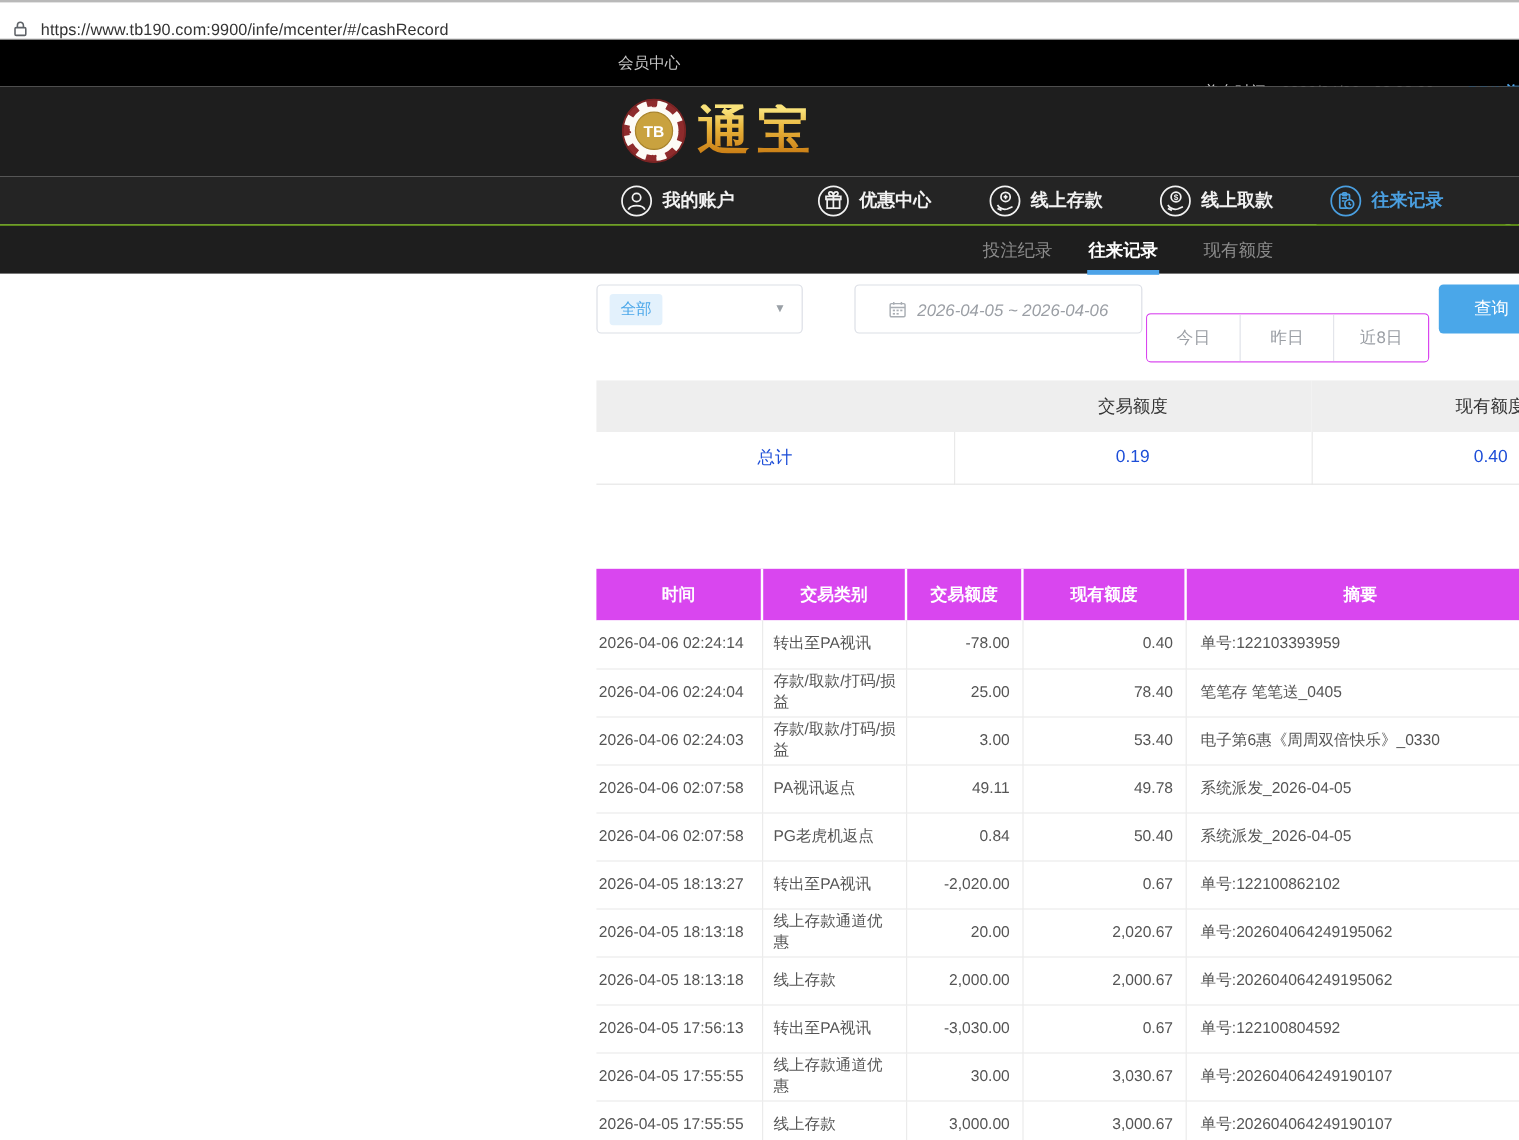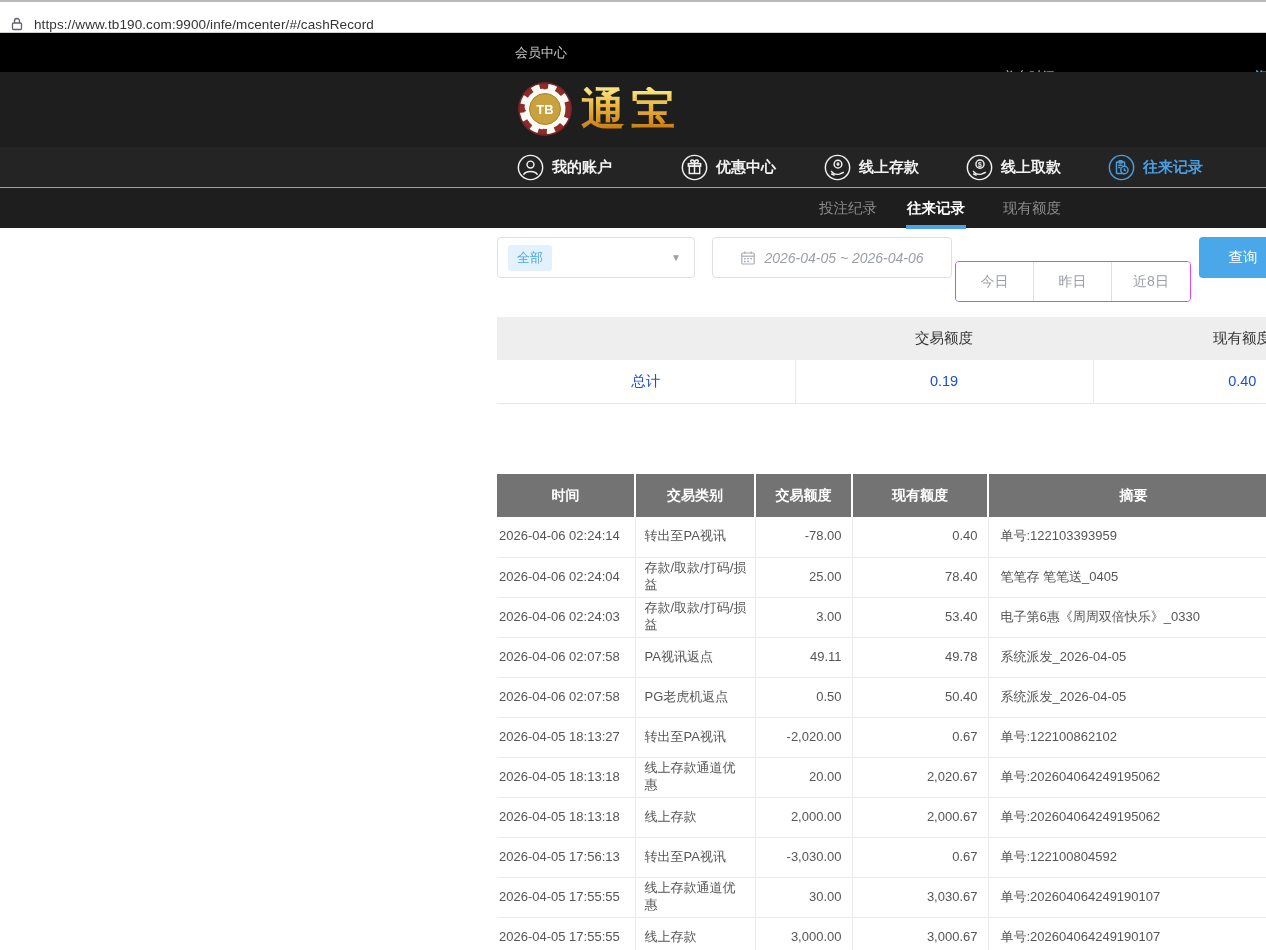--- a/index.html
+++ b/index.html
@@ -38,21 +38,21 @@
 
   
   .subnav { position:absolute; left:0; top:187px; width:1266px; height:41px; background:#1e1e1e;
     border-top:1px solid #84cc16; }
   .subnav-item { position:absolute; top:0; height:41px; display:flex; align-items:center; justify-content:center;
     font-size:14.5px; color:#8c8c8c; cursor:pointer; }
   .subnav-item.active { color:#fff; font-weight:bold; }
   .subnav-item.active .underline { position:absolute; bottom:0; left:0; width:100%; height:4px; background:#4da3e8; }
 
   
-  .select-box { position:absolute; left:497px; top:237px; width:198px; height:41px; background:#fff;
+  .select-box { position:absolute; left:497px; top:237px; width:172px; height:41px; background:#fff;
     border:1px solid #dcdfe6; border-radius:4px; display:flex; align-items:center; cursor:pointer; }
   .tag-pill { margin-left:10px; background:#e3f1fc; color:#4aa7e9; font-size:13px; padding:4px 9px; border-radius:3px; }
   .caret { position:absolute; right:13px; color:#9aa0a6; font-size:10px; }
   .date-box { position:absolute; left:712px; top:237px; width:240px; height:41px; background:#fff;
     border:1px solid #dcdfe6; border-radius:4px; display:flex; align-items:center; justify-content:center; gap:8px; cursor:pointer; }
   .date-text { font-size:14px; color:#9b9fa5;font-style:italic; }
   .btn-group { position:absolute; left:955px; top:237px; height:41px; display:flex;
     border:1px solid #d946ef; border-radius:4px; overflow:hidden; background:#fff;margin-top:24px; }
   .range-btn { width:78px; height:39px; display:flex; align-items:center; justify-content:center;
     font-size:14px; color:#9b9fa5; background:#fff; border:none; border-right:1px solid #dcdfe6; cursor:pointer; }
@@ -62,21 +62,21 @@
 
   
   .summary { position:absolute; left:497px; top:317px; border-collapse:collapse; table-layout:fixed; width:894px; }
   .summary th { background:#eeeeee; height:43px; font-size:14.5px; font-weight:normal; color:#333; text-align:center; }
   .summary td { height:43px; font-size:14.5px; color:#1d4ed8; text-align:center; background:#fff;
     border-bottom:1px solid #e6e6e6; border-right:1px solid #e9e9e9; }
   .summary td:last-child { border-right:none; }
 
   
   .rec-table { position:absolute; left:497px; top:474px; border-collapse:collapse; table-layout:fixed; width:781px; }
-  .rec-table th { background:#737373; height:43px; color:#fff; font-size:14px; font-weight:bold; text-align:center;
+  .rec-table th { background:#d946ef; height:43px; color:#fff; font-size:14px; font-weight:bold; text-align:center;
     border-right:2px solid #fff; }
   .rec-table th:last-child { border-right:none; }
   .rec-table td { height:40px; font-size:13px; color:#555; background:#fff; line-height:1.3;
     border-bottom:1px solid #ebebeb; border-right:1px solid #ebebeb; padding:2px 8px; }
   .rec-table td:last-child { border-right:none; }
   .rec-table td.c0 { text-align:left; padding:2px 2px; }
   .rec-table td.c1 { text-align:left; padding-left:9px; }
   .rec-table td.c2 { text-align:right; padding-right:10px; }
   .rec-table td.c3 { text-align:right; padding-right:10px; }
   .rec-table td.c4 { text-align:left; padding-left:12px; }
@@ -305,21 +305,21 @@
         <tr>
           <td class="c0">2026-04-06 02:07:58</td>
           <td class="c1">PA视讯返点</td>
           <td class="c2">49.11</td>
           <td class="c3">49.78</td>
           <td class="c4">系统派发_2026-04-05</td>
         </tr>
         <tr>
           <td class="c0">2026-04-06 02:07:58</td>
           <td class="c1">PG老虎机返点</td>
-          <td class="c2">0.50</td>
+          <td class="c2">0.84</td>
           <td class="c3">50.40</td>
           <td class="c4">系统派发_2026-04-05</td>
         </tr>
         <tr>
           <td class="c0">2026-04-05 18:13:27</td>
           <td class="c1">转出至PA视讯</td>
           <td class="c2">-2,020.00</td>
           <td class="c3">0.67</td>
           <td class="c4">单号:122100862102</td>
         </tr>

